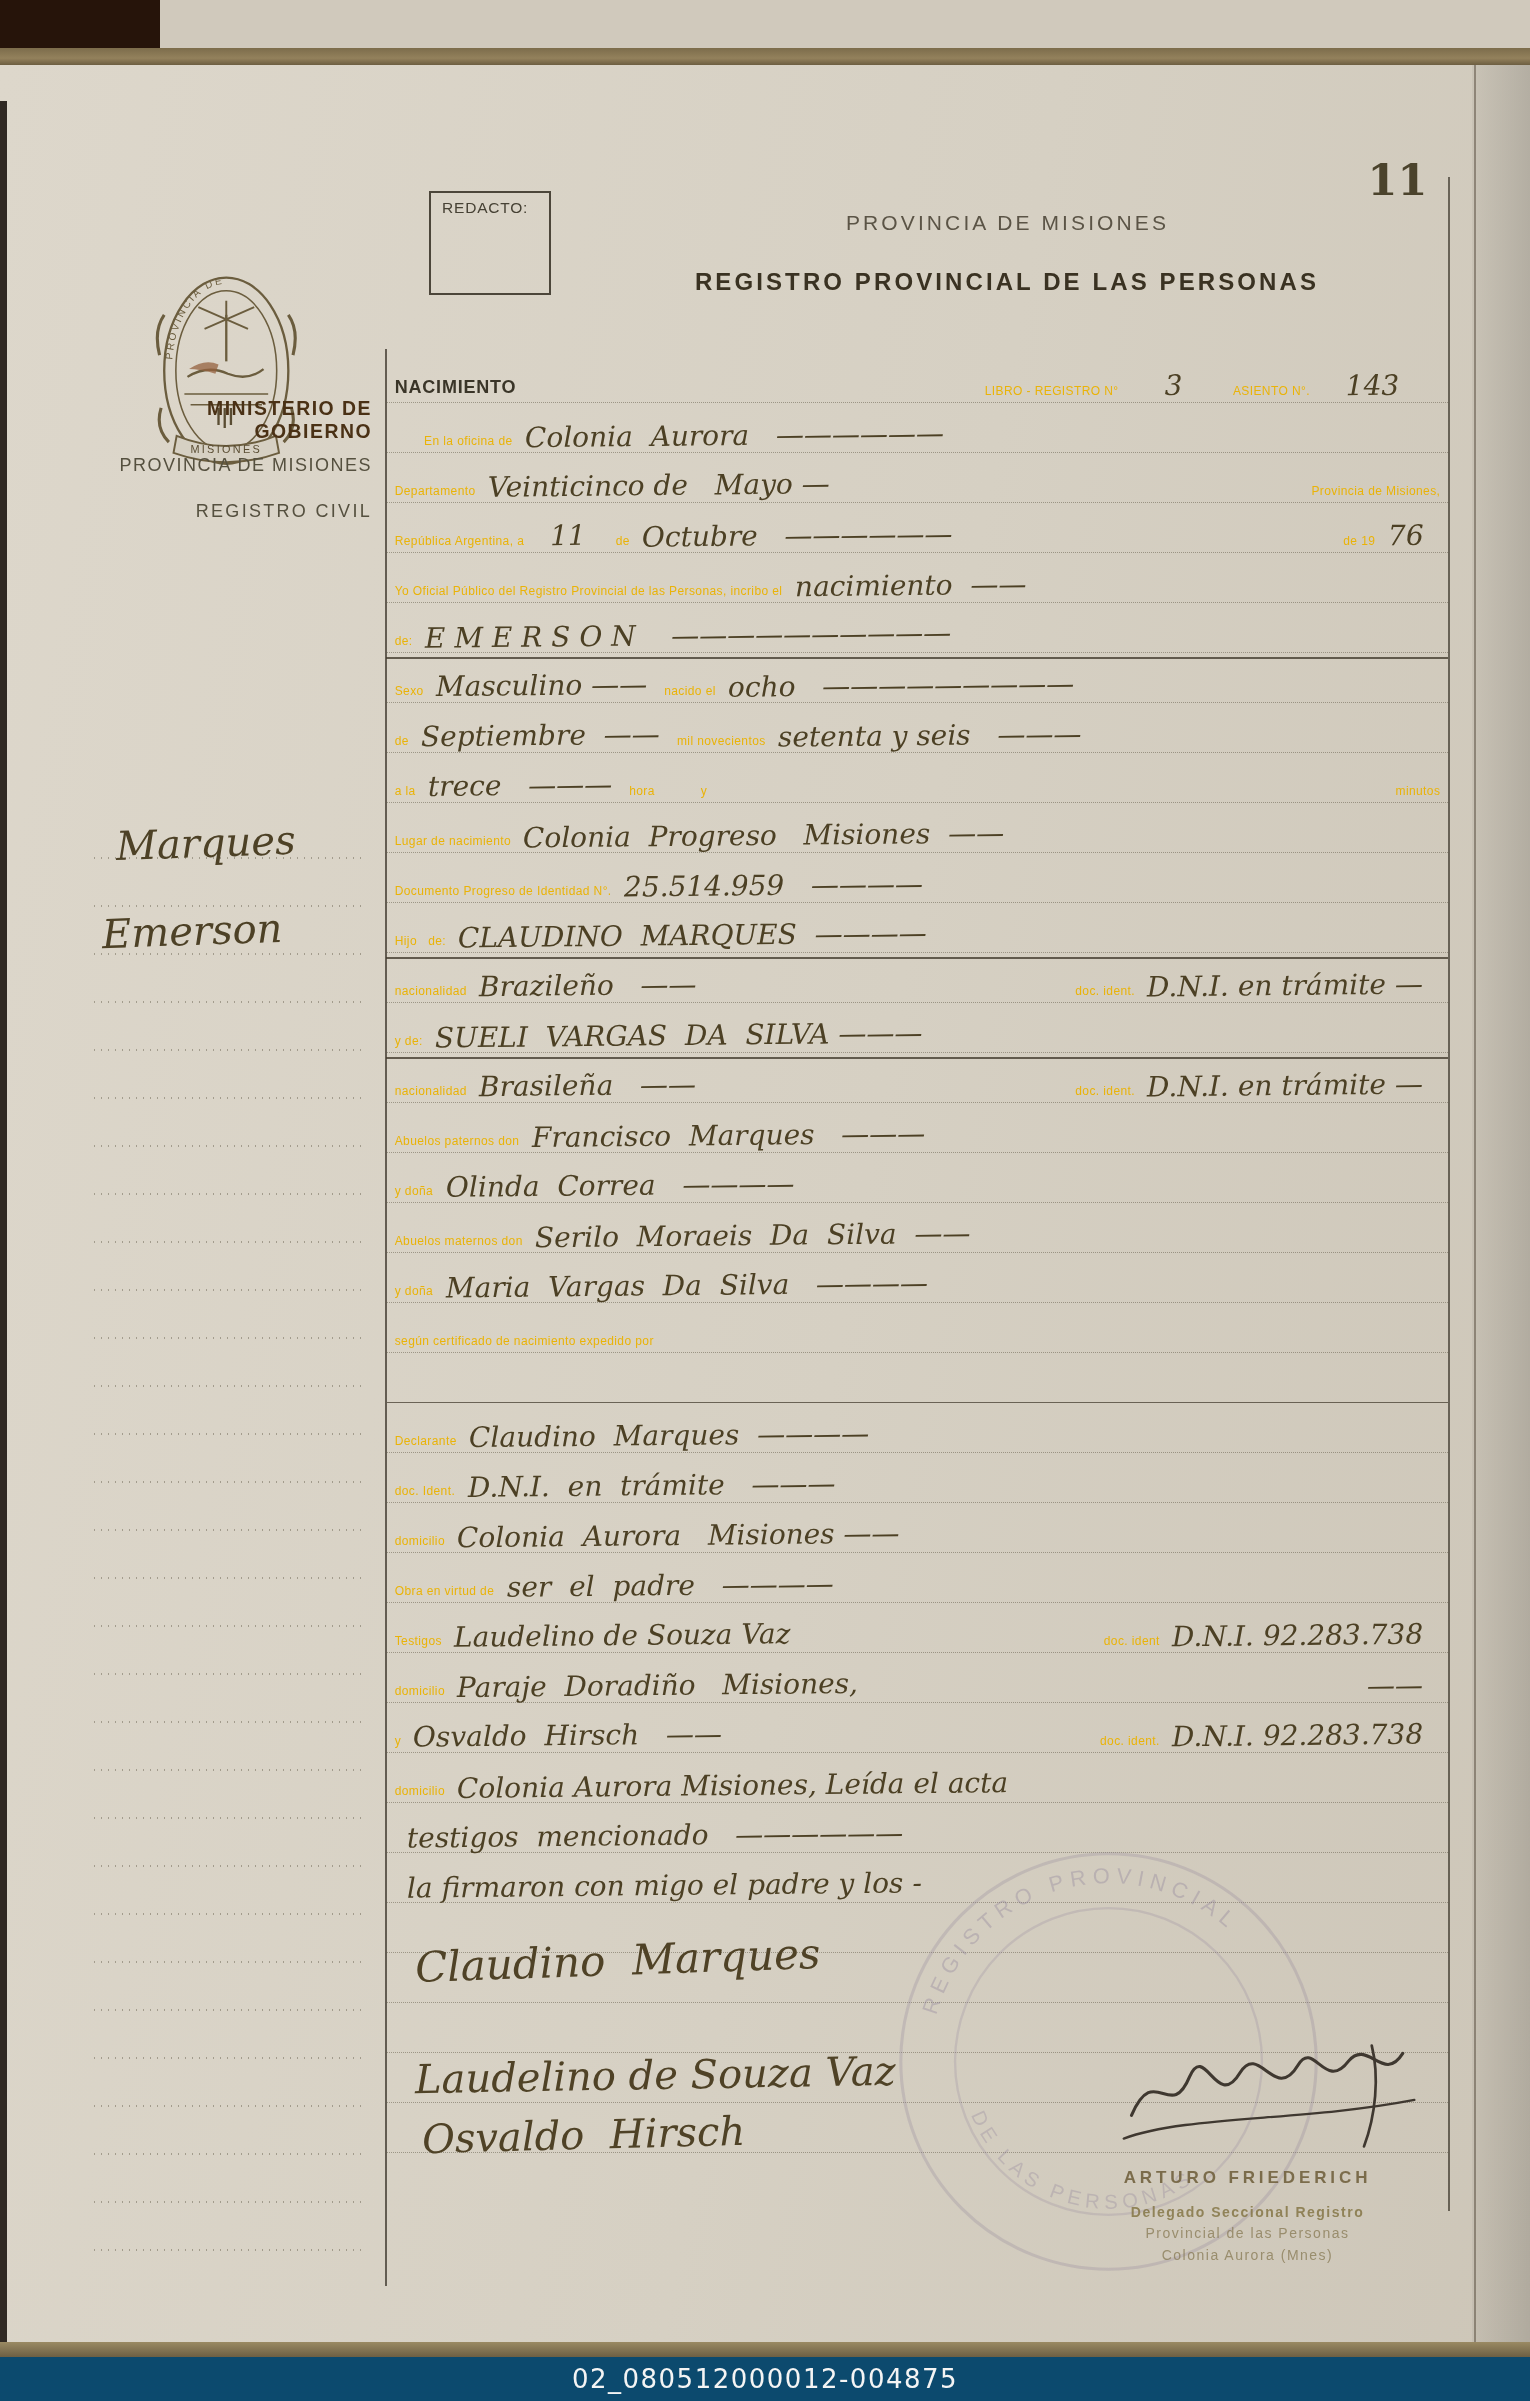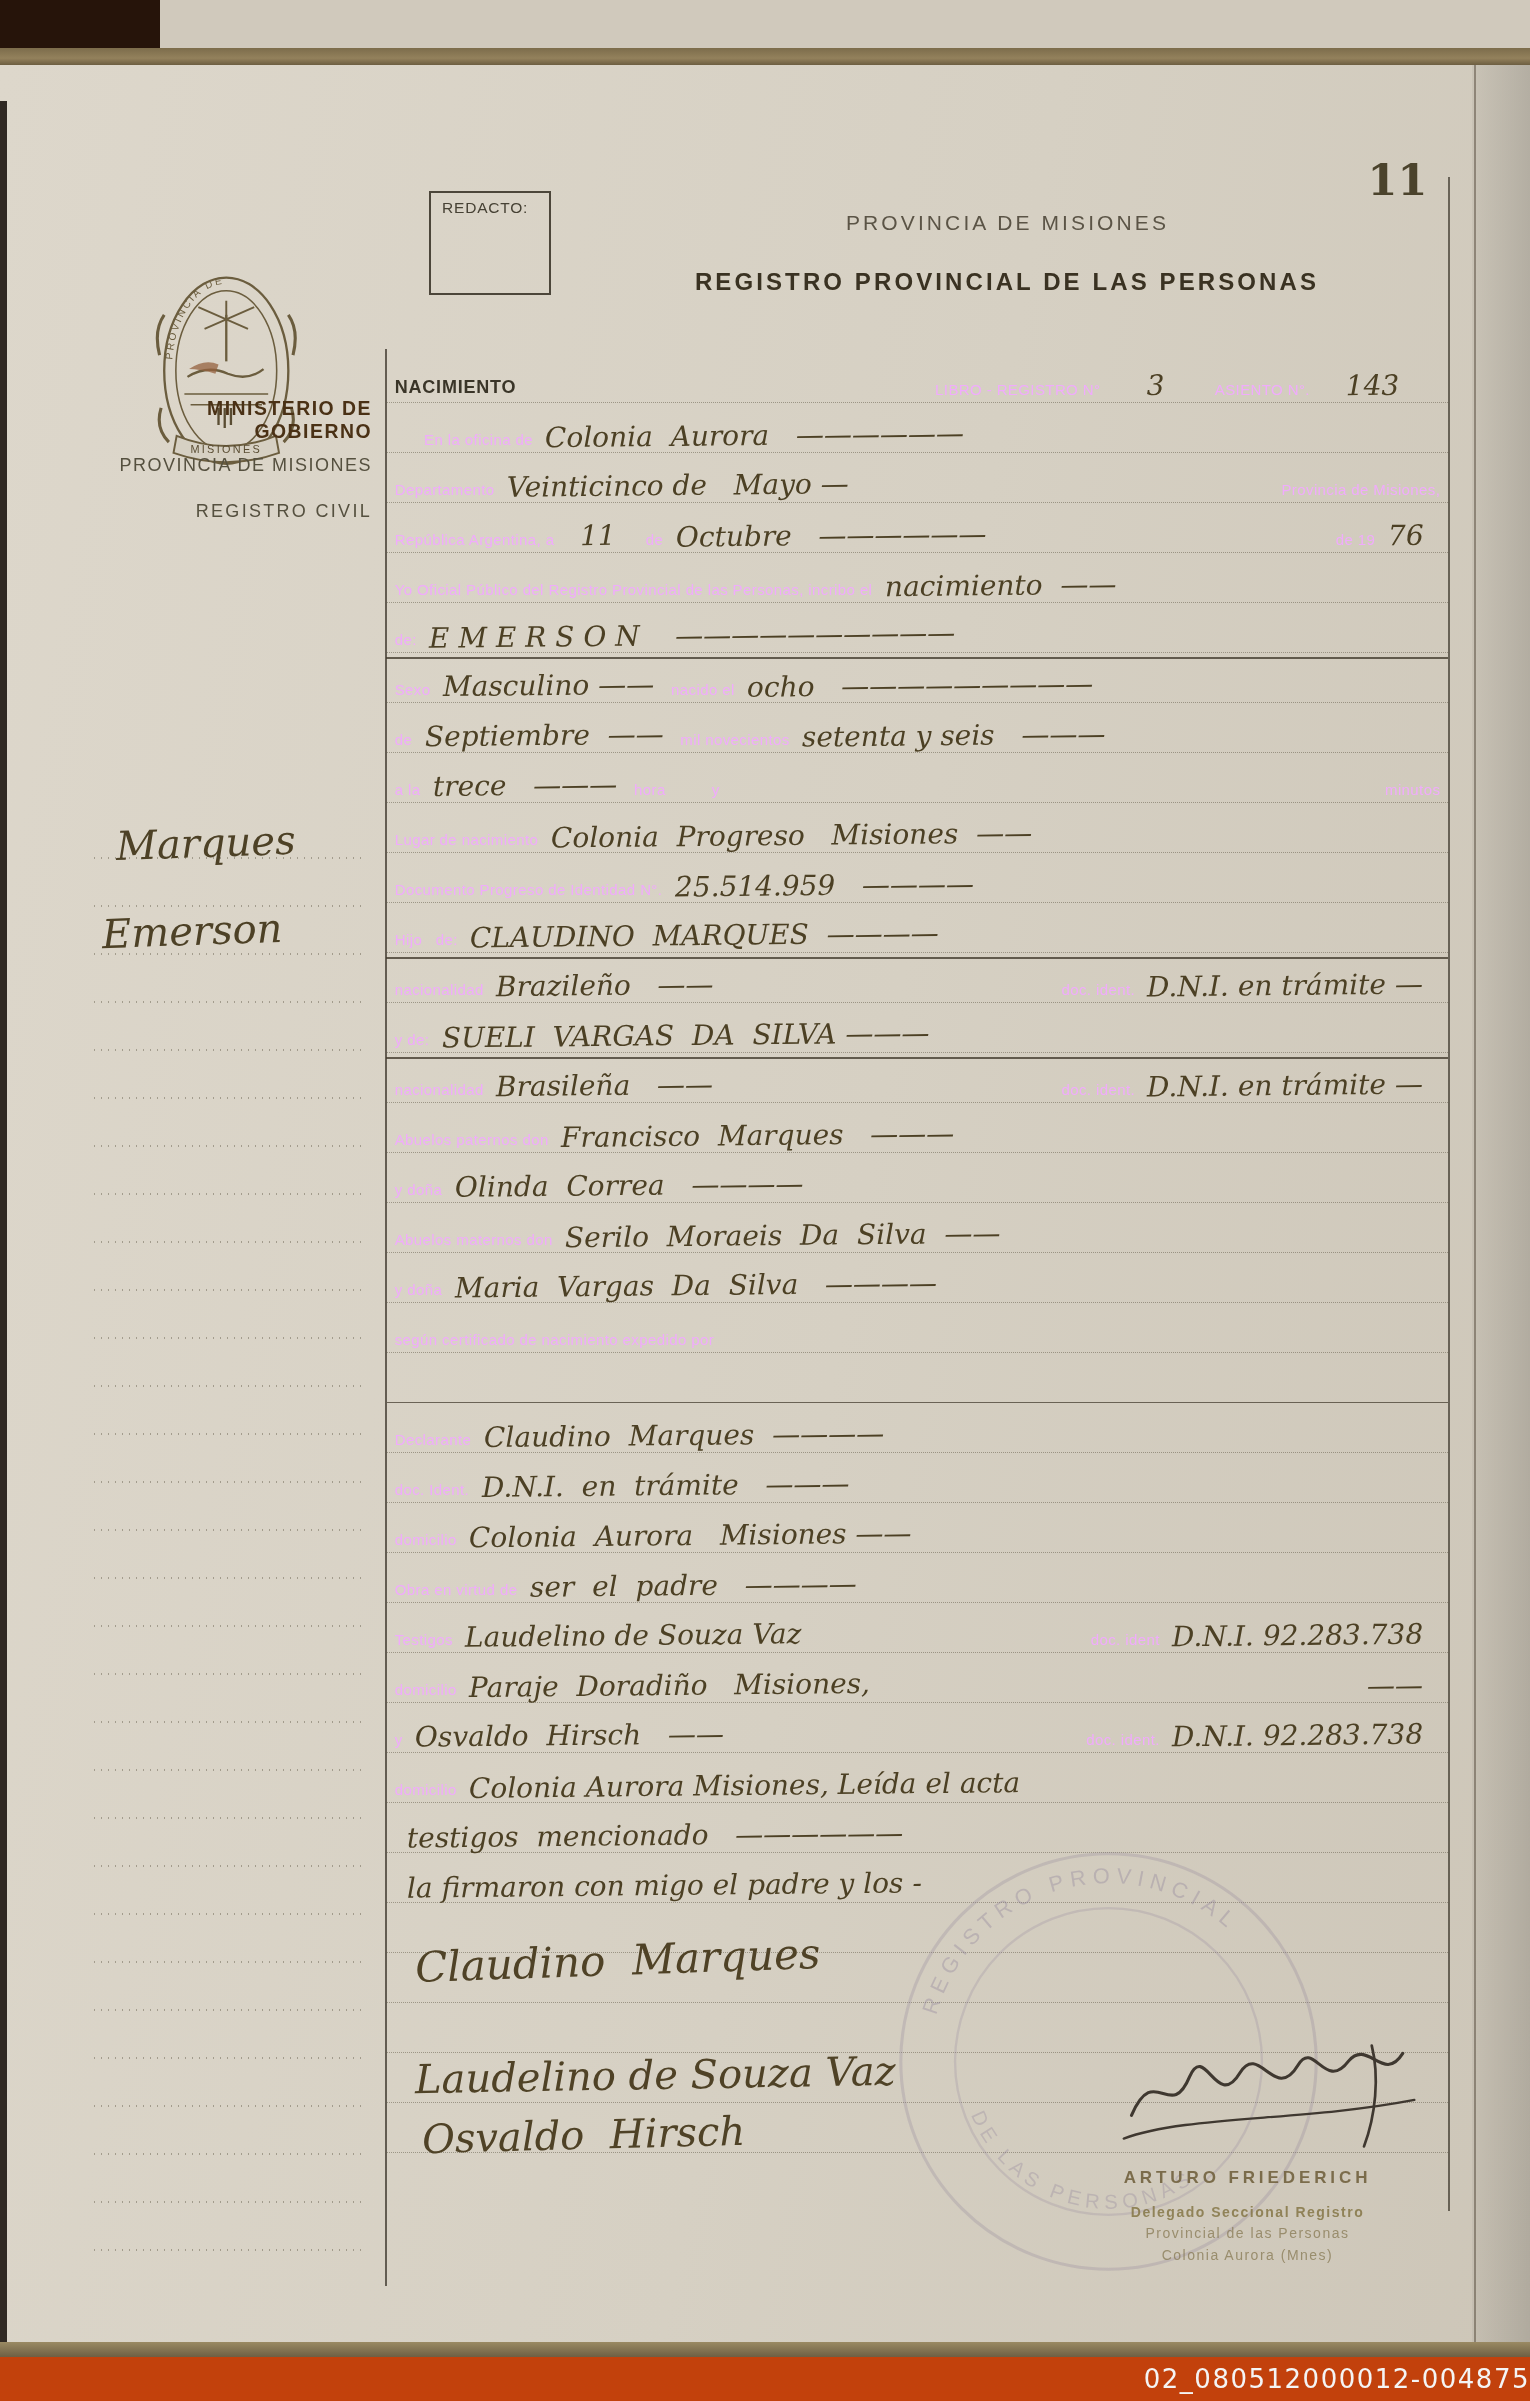--- a/index.html
+++ b/index.html
@@ -11,22 +11,22 @@
   .top-tan-strip{position:absolute;left:0;top:48px;width:1530px;height:17px;
                  background:linear-gradient(to bottom,#7c6c4b,#93815c 60%,#6d5e41);}
   .paper{position:absolute;left:0;top:65px;width:1530px;height:2277px;
          background:linear-gradient(100deg,#ddd7cb,#d6d0c3 55%,#cdc6b8);}
   .left-edge{position:absolute;left:0;top:101px;width:7px;height:2241px;background:rgba(18,11,6,.85);}
   .right-shade{position:absolute;left:1472px;top:65px;width:58px;height:2277px;
                background:linear-gradient(to right,rgba(0,0,0,.04),rgba(0,0,0,.14));}
   .right-crease{position:absolute;left:1474px;top:65px;width:1.5px;height:2277px;background:rgba(70,60,45,.45);}
   .bottom-tan{position:absolute;left:0;top:2342px;width:1530px;height:15.5px;
               background:linear-gradient(to bottom,#9a8a63,#6a5c41);}
-  .bottom-black{position:absolute;left:0;top:2357px;width:1530px;height:44px;background:#c2410c;
-                display:flex;align-items:center;justify-content:flex-end;}
+  .bottom-black{position:absolute;left:0;top:2357px;width:1530px;height:44px;background:#0c4a6e;
+                display:flex;align-items:center;justify-content:center;}
   .footer-code{font-family:"DejaVu Sans",sans-serif;font-size:26px;color:#f4f4f4;letter-spacing:1.5px;}
 
   
   .page-num{position:absolute;left:1355px;top:155px;width:85px;text-align:center;
             font-family:"DejaVu Serif",serif;font-weight:bold;font-size:43px;color:#4b432c;}
   .redacto{position:absolute;left:429px;top:191px;width:122px;height:104px;
            border:2.3px solid #4c463a;box-sizing:border-box;padding:6.2px 0 0 11px;
            font-size:15.5px;letter-spacing:0.8px;color:#464134;}
   .title-prov{position:absolute;left:744px;top:211px;width:527px;text-align:center;
               font-size:21px;letter-spacing:3.1px;color:#5b5446;}
@@ -48,21 +48,21 @@
   .vline-left{position:absolute;left:385px;top:349px;width:1.5px;height:1937px;background:rgba(60,54,43,.75);}
   .vline-right{position:absolute;left:1448px;top:177px;width:1.5px;height:2034px;background:rgba(60,54,43,.7);}
 
   
   .rows{position:absolute;left:387px;top:353px;width:1061px;}
   .row{display:flex;align-items:flex-end;height:50px;box-sizing:border-box;
        padding:0 7.7px 2.3px 7.7px;border-bottom:1.5px dotted rgba(108,100,82,.55);position:relative;}
   .row.solidline{border-bottom:1.5px solid rgba(70,62,48,.75);}
   .row.dbl::after{content:"";position:absolute;left:-1.5px;right:0;bottom:-7px;
                   border-top:2.3px solid rgba(68,60,46,.8);}
-  .lbl{font-size:15px;letter-spacing:0.4px;color:#f0abfc;white-space:pre;padding-bottom:1.5px;}
+  .lbl{font-size:12px;letter-spacing:0.4px;color:#eab308;white-space:pre;padding-bottom:1.5px;}
   .lblb{font-weight:bold;font-size:18px;letter-spacing:0.8px;color:#3a3528;white-space:pre;padding-bottom:1.5px;}
   .hw{font-family:"DejaVu Serif",serif;font-style:italic;font-size:28px;line-height:1;
       color:#4c4024;white-space:pre;margin:0 17px 0 12.4px;transform:rotate(-.6deg);}
 
   
   .sig{position:absolute;font-family:"DejaVu Serif",serif;font-style:italic;color:#4f4226;white-space:pre;}
   .sig-claudino{left:415px;top:1936px;font-size:42px;transform:rotate(-2deg);}
   .sig-laudelino{left:415px;top:2052px;font-size:40px;transform:rotate(-1deg);}
   .sig-osvaldo{left:422px;top:2112px;font-size:40px;transform:rotate(-1.5deg);}
   .sig-official-svg{position:absolute;left:1116px;top:2030px;}

